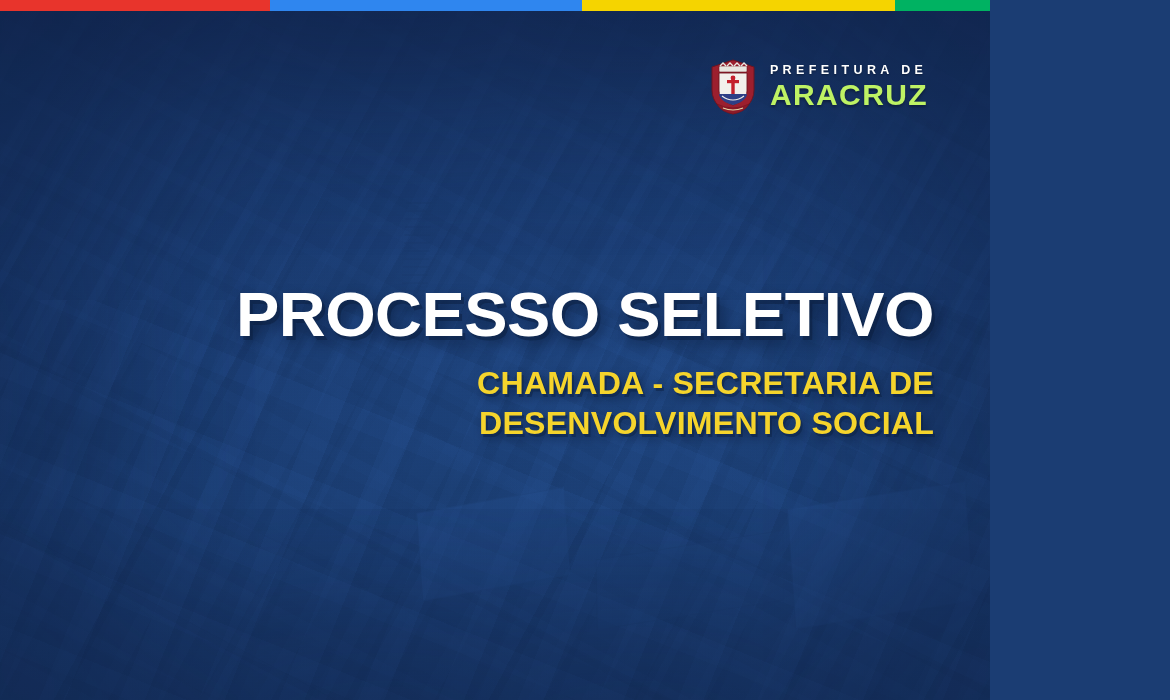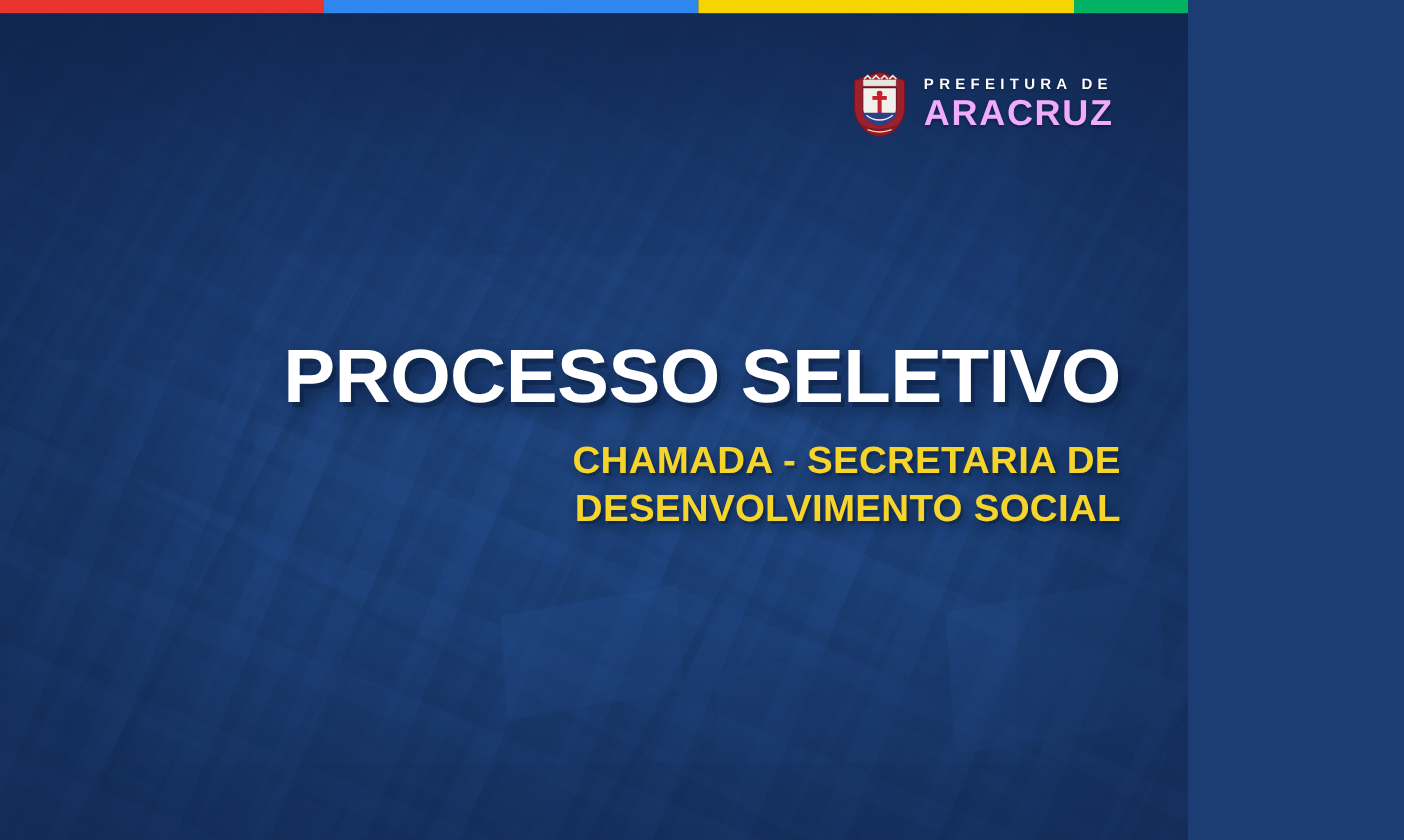--- a/index.html
+++ b/index.html
@@ -170,21 +170,21 @@
     z-index:25;
   }
   .crest { width:48px; height:58px; display:block; }
   .logo-words { display:flex; flex-direction:column; align-items:flex-start; line-height:1; }
   .prefeitura {
     font-size:12.5px; font-weight:700; color:#ffffff;
     letter-spacing:4.4px; margin-bottom:3px;
     text-shadow:0 1px 2px rgba(0,0,0,.35);
   }
   .aracruz {
-    font-size:30px; font-weight:700; color:#f0abfc;
+    font-size:30px; font-weight:700; color:#bef264;
     letter-spacing:1.4px;
     text-shadow:0 2px 3px rgba(0,0,0,.35);
   }
 
   
   .headline {
     position:absolute; right:56px; top:283px;
     text-align:right; z-index:25;
     width:700px;
   }

